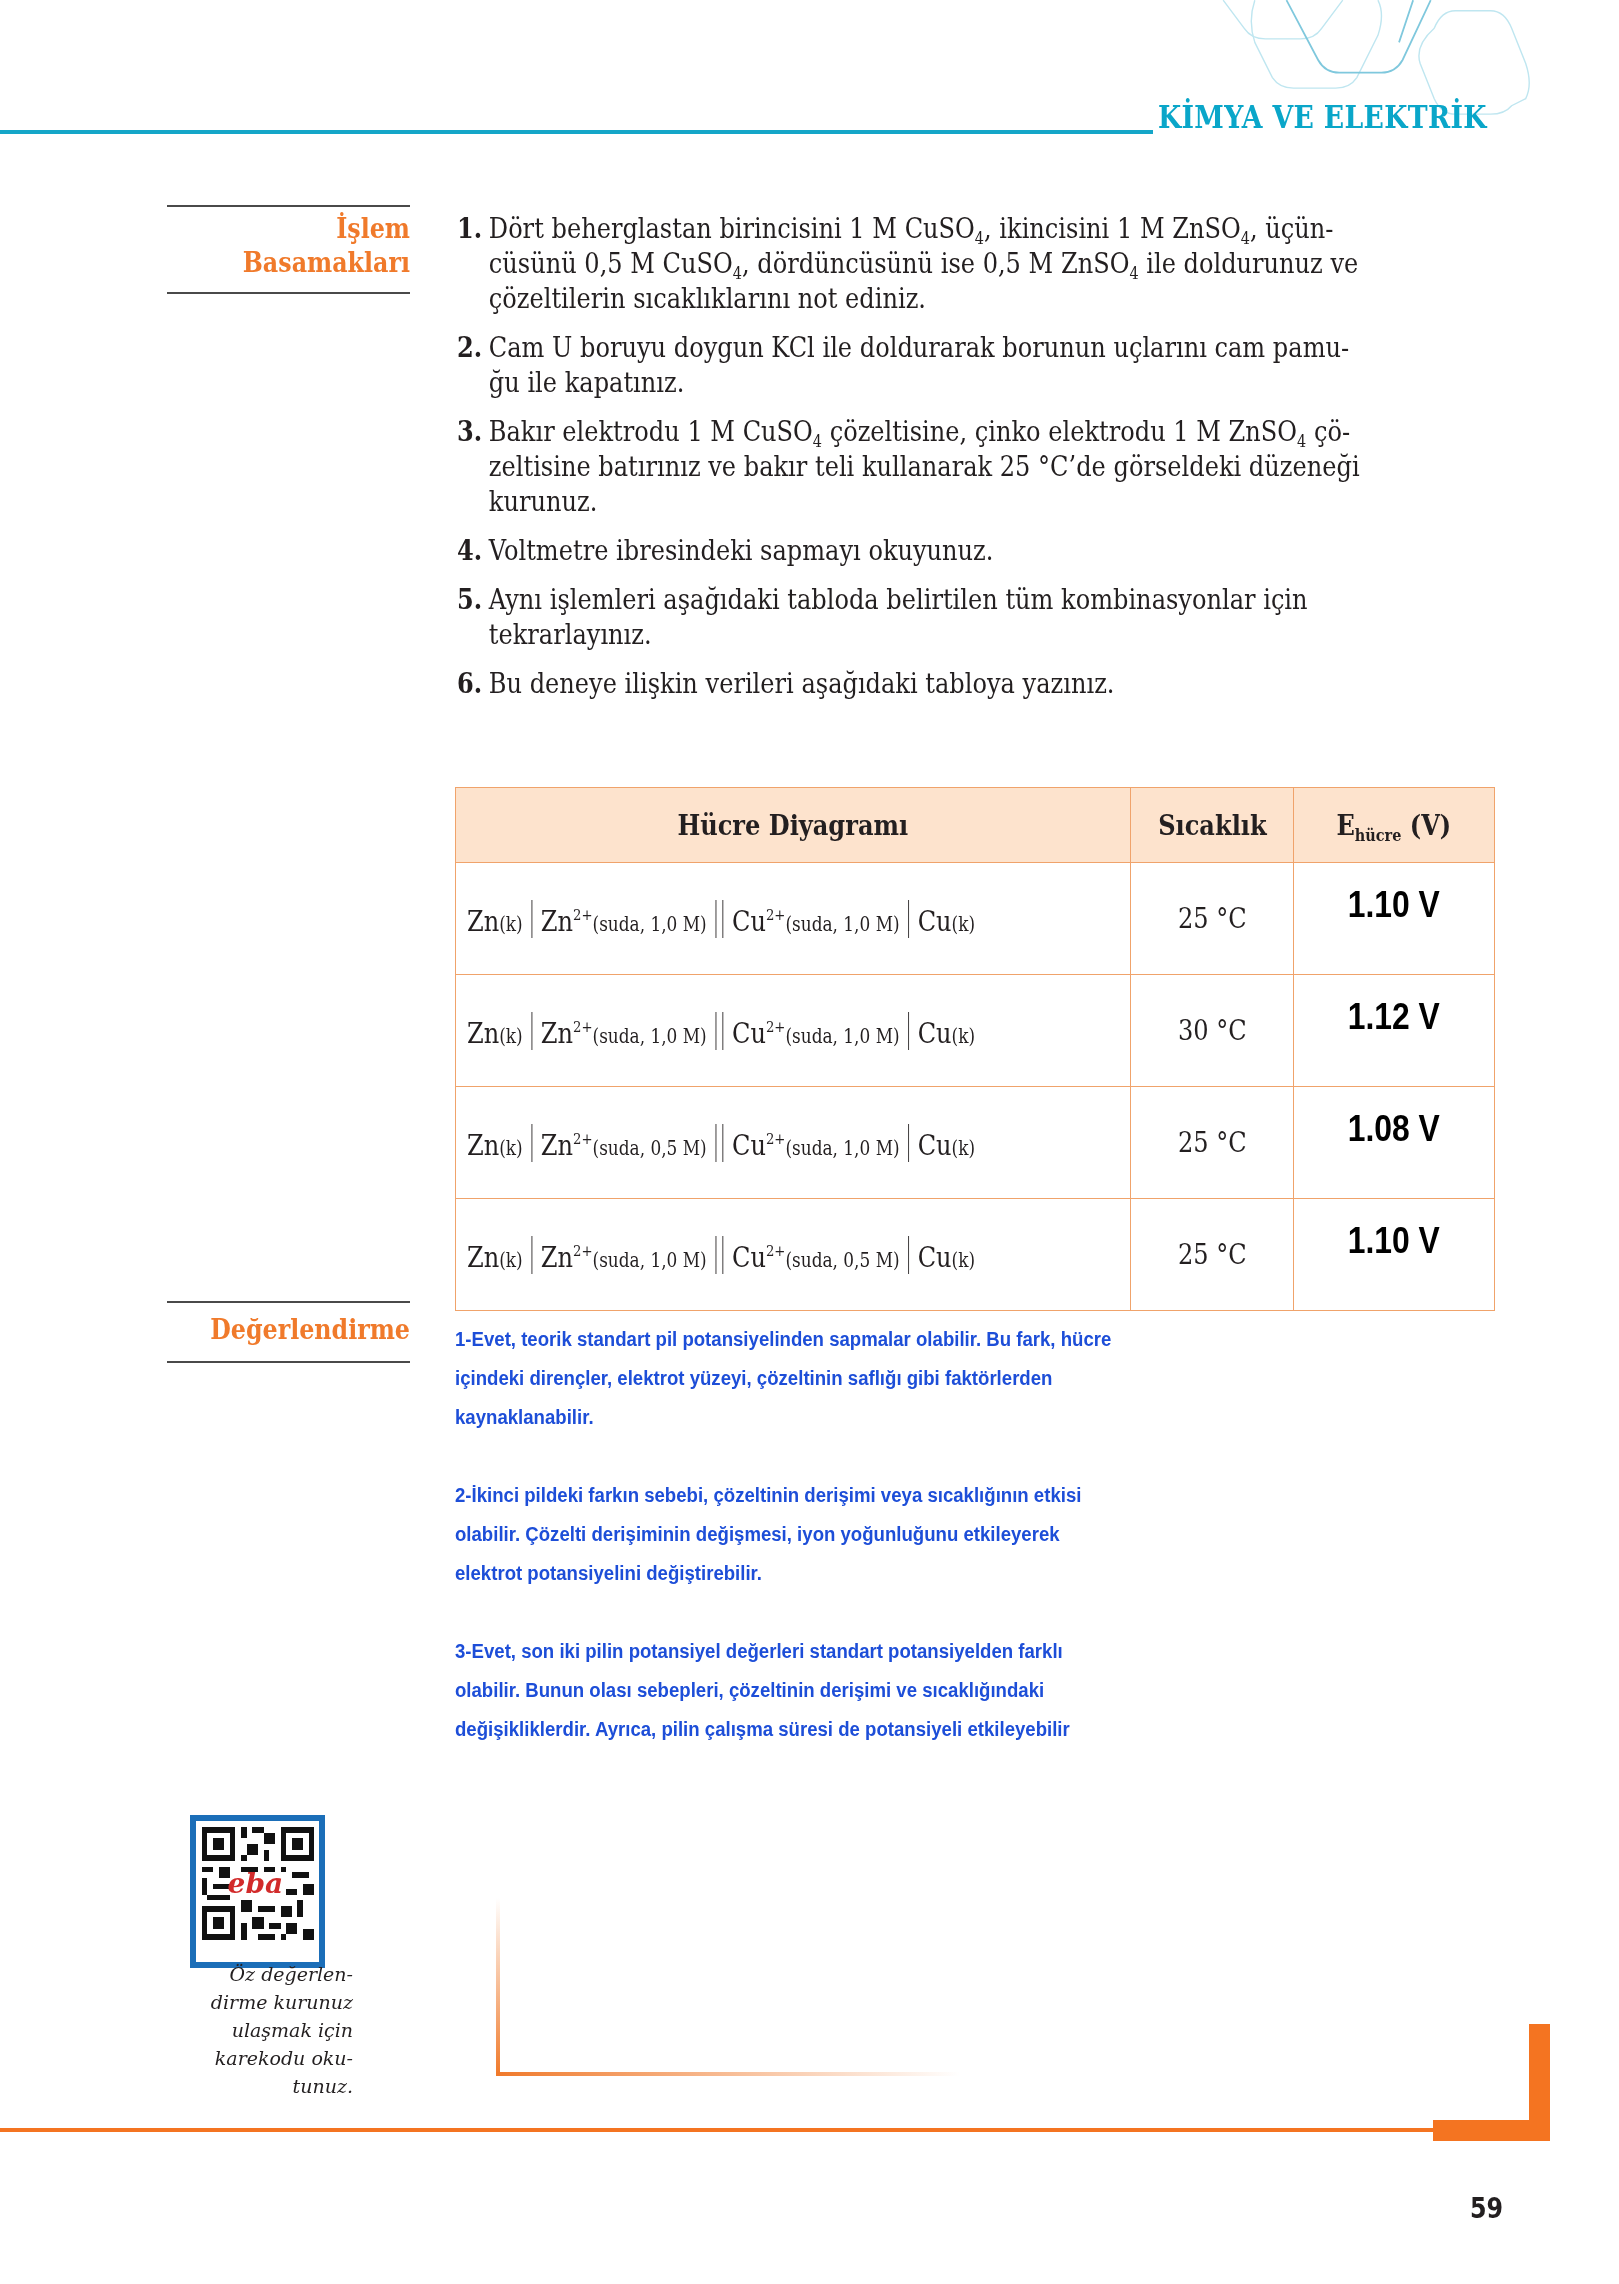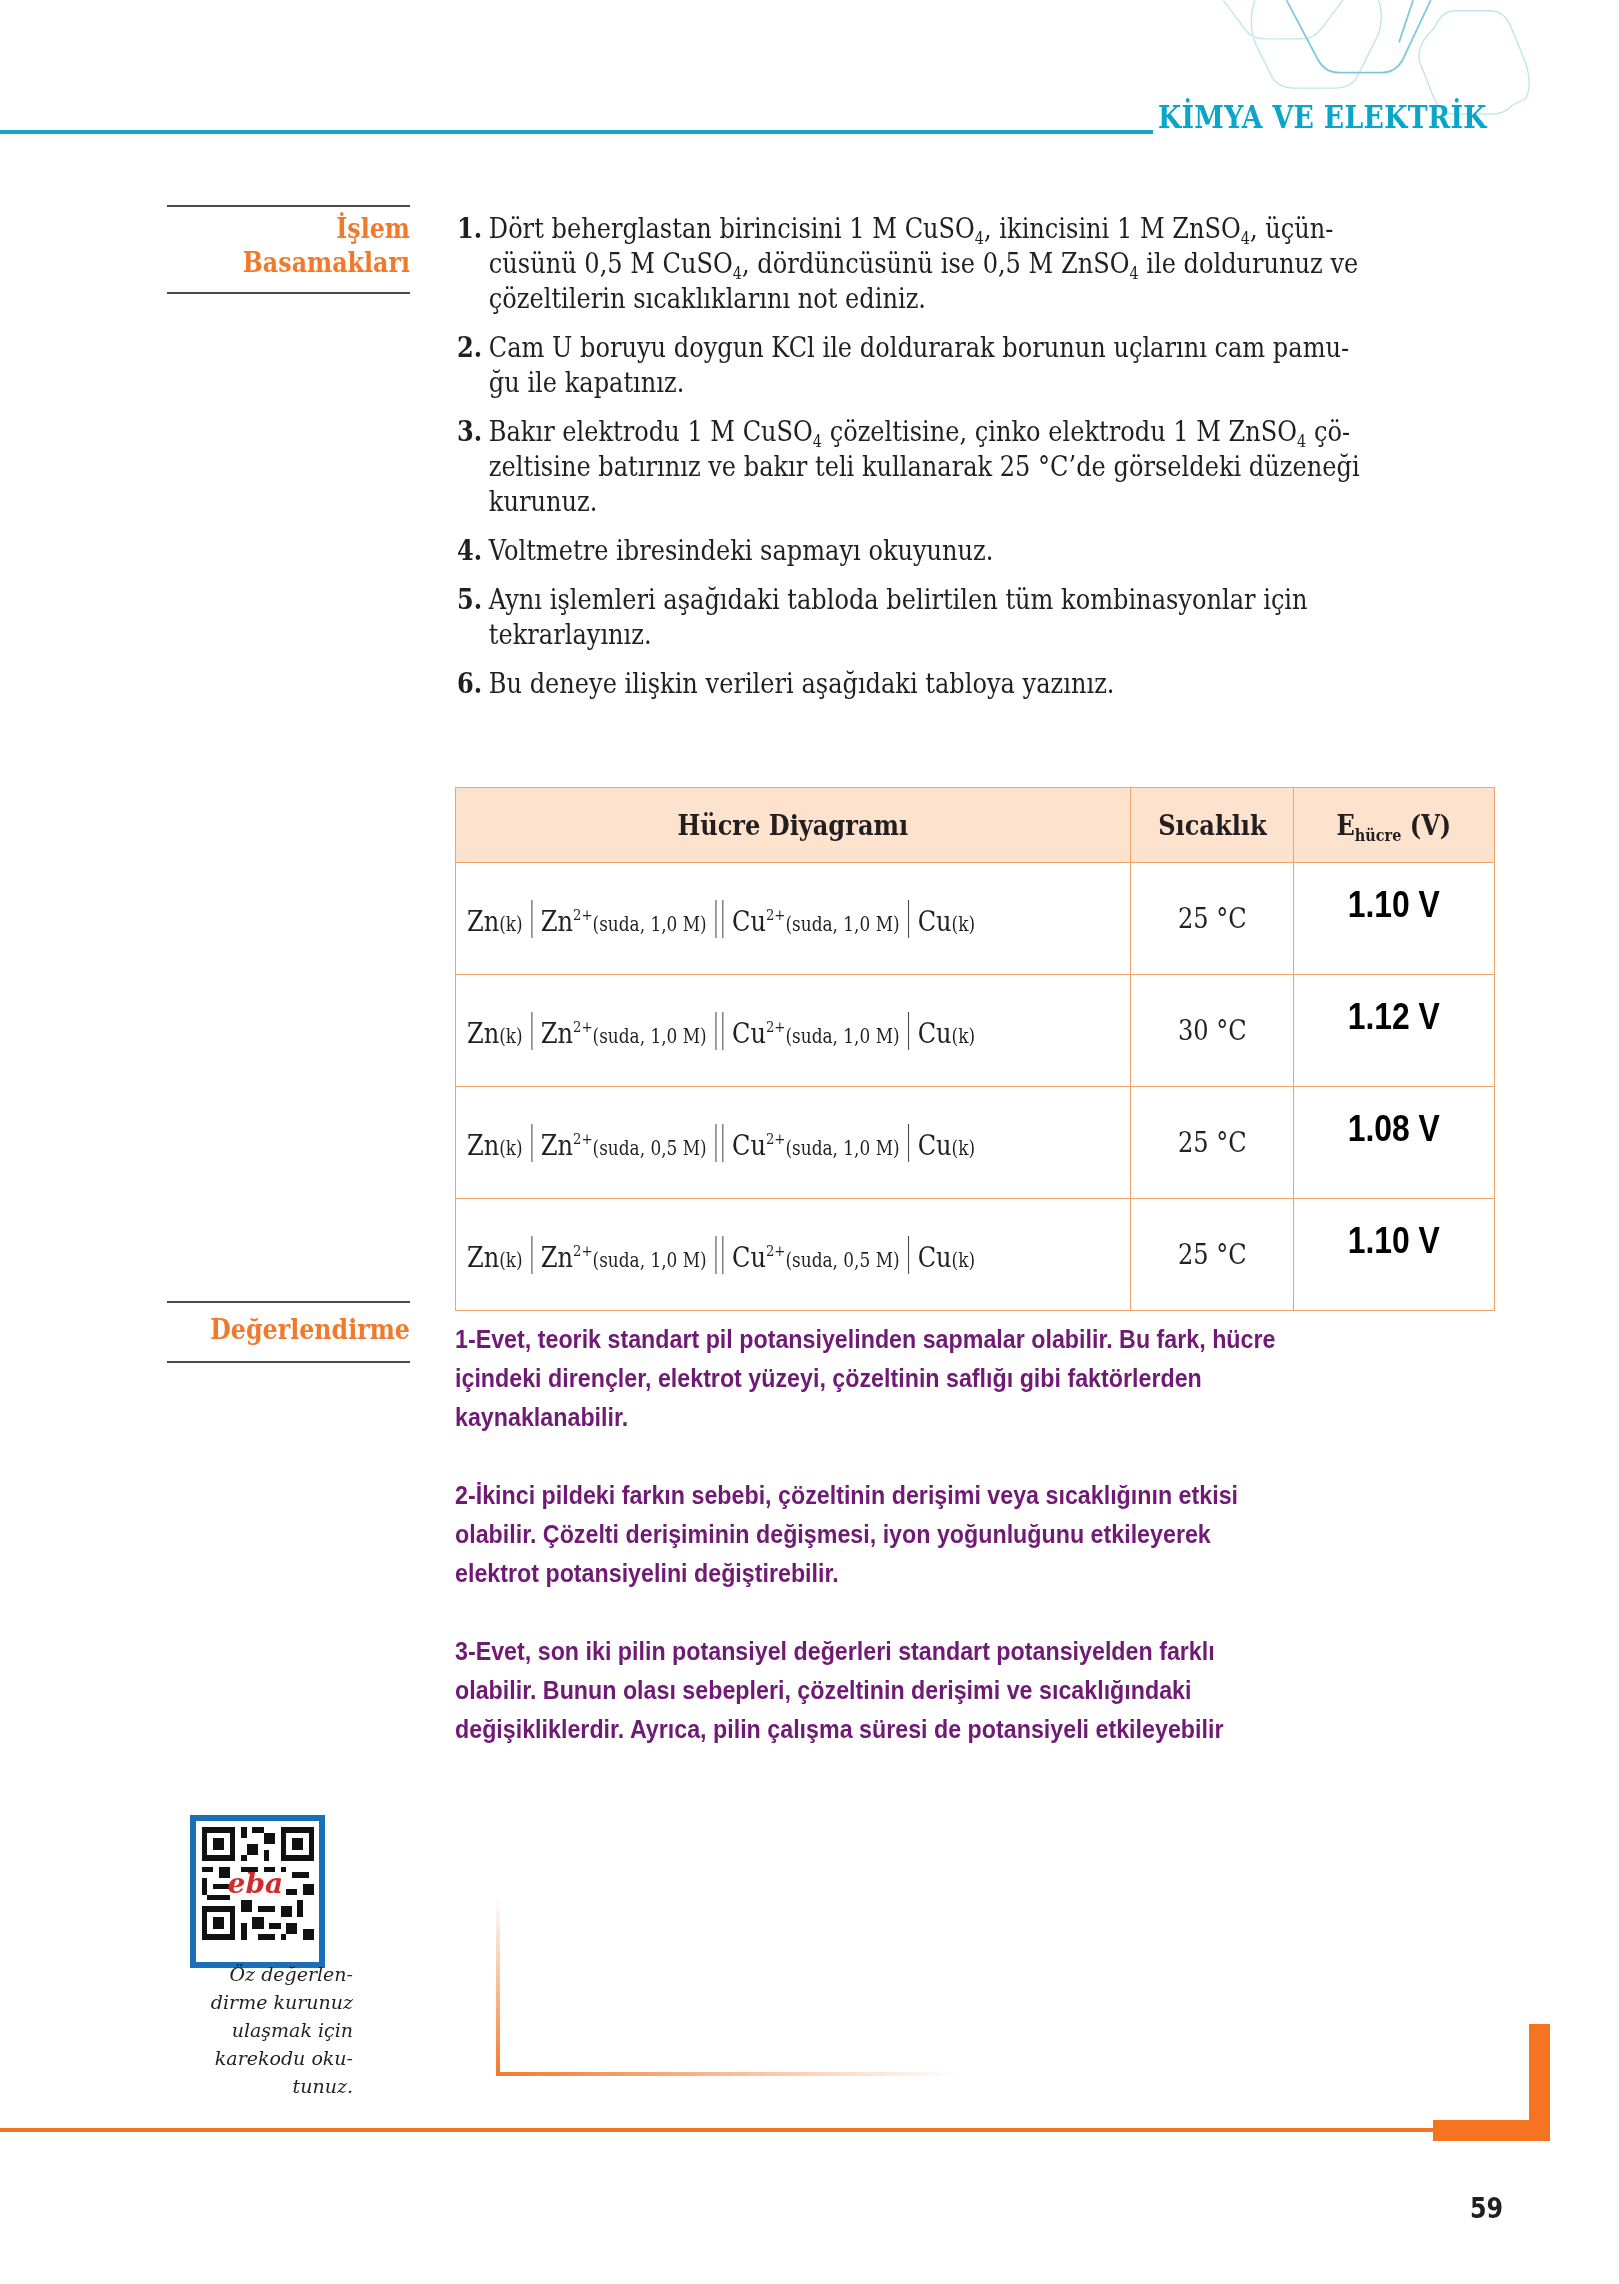--- a/index.html
+++ b/index.html
@@ -39,21 +39,21 @@
   .diag .cell-inner { transform-origin:left center; }
   .diag .small { font-size:19.7px; }
   .diag .bar { display:inline-block; width:1.4px; height:38px; background:#231f20; vertical-align:-7px; margin:0 9.8px; }
   .diag .dbar { display:inline-block; width:9.8px; height:38px; border-left:1.4px solid #231f20; border-right:1.4px solid #231f20; vertical-align:-7px; margin:0 9.8px; box-sizing:border-box; }
   .temp { font-size:28px; text-align:center;border-radius:22px; }
   .volt { font-family:"Liberation Sans", sans-serif; font-weight:bold; color:#000000; font-size:37px;
           text-align:center; vertical-align:top; padding-top:21px !important; }
 
   
   .answers { left:455px; top:1320px; width:1097px; font-family:"Liberation Sans", sans-serif;
-             font-weight:bold; color:#701a75; font-size:25px; line-height:39px; }
+             font-weight:bold; color:#1d4ed8; font-size:20px; line-height:39px; }
   .answer { margin-bottom:39px; transform:scaleX(0.93); transform-origin:left top; width:1181px; }
 
   
   .qr { left:190px; top:1815px; width:135px; height:153px; background:#1b6eb8; box-sizing:border-box; padding:5.6px; }
   .qr-inner { width:100%; height:100%; background:#fff; position:relative; }
   .qr-caption { left:162px; top:1960px; width:191px; text-align:right; font-style:italic;
                 font-size:19px; line-height:28px; font-family:"DejaVu Serif", serif; }
 
   
   .bracket-v { left:496px; top:1898px; width:3.5px; height:177px;

